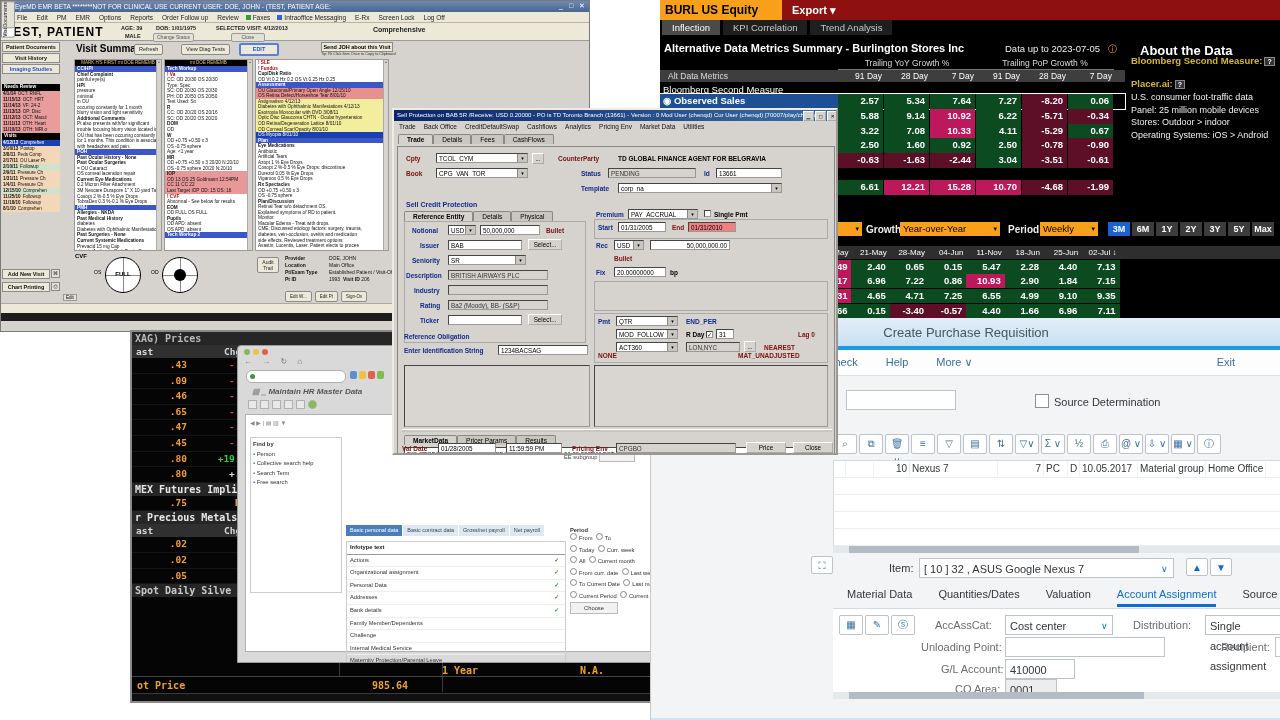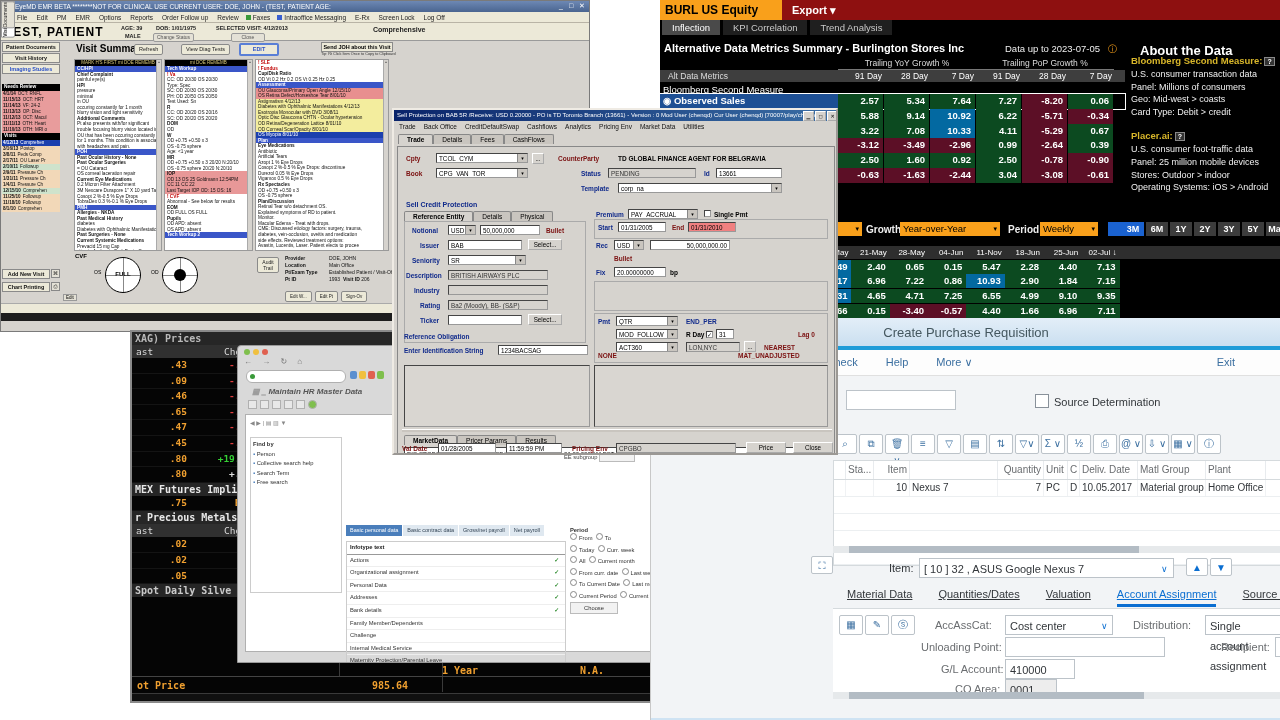--- a/index.html
+++ b/index.html
@@ -82,43 +82,43 @@
   .bb-rows{left:0;top:94px;width:465px;}
   .bb-row{position:relative;height:14.8px;}
   .bb-row.gap{height:12px;}
   .bb-row .lb{position:absolute;left:0;top:0;width:175px;height:100%;font-size:9.5px;font-weight:bold;color:#fff;line-height:14.8px;padding-left:3px;white-space:nowrap;overflow:hidden;}
   .bb-row.sel{outline:1px solid #fff;}
   .bb-row.sel .lb{background:#1d4f94;}
   .bb-cells{position:absolute;left:178px;top:0;height:100%;display:flex;gap:1px;}
   .bb-cell{width:45px;height:100%;font-size:9.5px;font-weight:bold;color:#fff;text-align:right;line-height:14.8px;padding-right:4px;box-sizing:border-box;}
   .pos{background:#0c4a20;}
   .neg{background:#5c0f26;}
-  .hi{background:#0369a1;}
+  .hi{background:#be185d;}
   .bb-panel{left:471px;top:55px;width:149px;}
   .bb-ptitle{font-size:9.5px;font-weight:bold;color:#d8b62a;margin-bottom:2px;}
   .bb-ptitle .q{display:inline-block;background:#333;border:1px solid #888;color:#fff;font-size:7px;padding:0 2px;margin-left:2px;}
   .bb-pline{font-size:9px;color:#f0f0f0;line-height:12.6px;white-space:nowrap;}
   .bb-ctrl{left:0;top:222px;width:620px;height:18px;}
   .bb-lb2{font-size:10px;color:#eee;font-weight:bold;}
   .bb-dd{background:#f9a01b;color:#000;font-size:9.5px;line-height:14px;padding:0 3px;white-space:nowrap;}
   .bb-dd .ar{float:right;font-size:7px;}
   .bb-rbtn{font-size:9px;font-weight:bold;line-height:14px;text-align:center;background:#3c3c3c;color:#fff;}
-  .bb-rbtn.sel{background:#1a62d0;padding-left:14px;}
+  .bb-rbtn.sel{background:#1a62d0;}
   .bb-wk{left:0;top:246px;width:620px;}
   .bb-wkh{display:flex;height:13px;background:#2e2e2e;}
   .bb-wkh .c{width:38.3px;font-size:8px;color:#fff;text-align:right;line-height:13px;padding-right:3px;box-sizing:border-box;white-space:nowrap;}
   .bb-wkr{display:flex;height:14.2px;margin-top:0.5px;}
   .bb-wkr .bb-cell{width:38.3px;line-height:14.2px;font-size:9.5px;}
   .bb-clip{width:20px;flex:none;}
 
   
   #term{left:130px;top:330px;width:532px;height:373px;background:#050505;border:2px solid #8a8a8a;border-right:1px solid #555;font-family:"DejaVu Sans Mono",monospace;}
   .t-strip{background:#262626;color:#b9b9b9;font-weight:bold;font-size:10px;line-height:13px;padding-left:3px;white-space:nowrap;}
   .t-hdr{background:#303030;height:13px;position:relative;}
-  .t-hdr span{position:absolute;top:0;font-size:9.5px;font-weight:normal;color:#d9d9d9;line-height:13px;}
+  .t-hdr span{position:absolute;top:0;font-size:9.5px;font-weight:bold;color:#d9d9d9;line-height:13px;}
   .t-row{position:relative;height:14.6px;border-bottom:1px solid #141414;}
   .t-last{position:absolute;left:0;top:0;width:55px;text-align:right;font-size:9.5px;font-weight:bold;color:#f0a030;line-height:14.6px;}
   .t-chg{position:absolute;left:58px;top:0;width:62px;text-align:right;font-size:9.5px;font-weight:bold;line-height:14.6px;}
   .cneg{color:#e04040;} .cpos{color:#35d035;} .cwht{color:#e0e0e0;}
   .t-bot{position:absolute;font-size:10px;font-weight:bold;color:#f0a030;white-space:nowrap;}
   .t-div{position:absolute;width:1px;background:#3a3a3a;}
 
   
   #hr{left:237px;top:345px;width:420px;height:318px;background:#d9d9d9;border:1px solid #9a9a9a;border-radius:4px 4px 0 0;font-size:6px;color:#333;}
   .dot{position:absolute;width:6px;height:6px;border-radius:50%;}
@@ -160,21 +160,21 @@
   .sp-trh{display:flex;height:18px;border-bottom:1px solid #d5dadd;background:#fff;}
   .sp-trh .c{font-size:10px;color:#6a6d70;line-height:18px;padding:0 2px;border-right:1px solid #e8ebee;box-sizing:border-box;white-space:nowrap;overflow:hidden;}
   .sp-tr{display:flex;height:16px;border-bottom:1px solid #eceff1;}
   .sp-tr .c{font-size:10px;color:#32363a;line-height:16px;padding:0 2px;border-right:1px solid #f0f2f4;box-sizing:border-box;white-space:nowrap;overflow:hidden;}
   .cw0{width:12px;} .cw1{width:28px;} .cw2{width:36px;text-align:right;} .cw3{width:88px;} .cw4{width:46px;text-align:right;} .cw5{width:24px;} .cw6{width:12px;} .cw7{width:58px;} .cw8{width:68px;} .cw9{width:60px;}
   .sp-hier{position:absolute;left:8px;top:142px;width:168px;background:#fff;border:1px solid #d5dadd;}
   .sp-hr{height:14px;border-bottom:1px solid #eef0f2;font-size:10px;color:#32363a;line-height:14px;padding-left:8px;}
   .sp-scroll{position:absolute;height:7px;background:#e6e9eb;}
   .sp-scroll i{display:block;height:7px;background:#b3bcc4;}
   .sp-tabs{position:absolute;display:flex;gap:26px;font-size:11px;color:#32363a;}
-  .sp-tab{padding-bottom:4px;white-space:nowrap;text-decoration:underline;}
+  .sp-tab{padding-bottom:4px;white-space:nowrap;}
   .sp-tab.sel{color:#0a6ed1;border-bottom:3px solid #0a6ed1;}
   .sp-foot{left:0;top:380px;width:630px;height:20px;background:#36474f;}
   .sp-save{position:absolute;left:549px;top:2px;width:38px;height:15px;background:#1d7cc4;color:#fff;font-size:10px;text-align:center;line-height:15px;border-radius:2px;}
   .sp-cancel{position:absolute;left:595px;top:2px;color:#fff;font-size:10px;line-height:19px;}
   .sp-lightstrip{left:0;top:400px;width:630px;height:2px;background:#cfe3f3;}
 
   
   #trade{left:392px;top:108px;width:446px;height:347px;background:#d6d3ce;border:2px outset #efebe4;font-size:7px;}
   .tr-tbar{left:0;top:0;width:446px;height:11px;background:linear-gradient(90deg,#0a246a,#3a6ea5);color:#fff;font-size:6px;line-height:11px;padding-left:3px;white-space:nowrap;}
   .tr-ctl{position:absolute;right:2px;top:1px;display:flex;gap:1px;}
@@ -598,67 +598,61 @@
             <span class="bb-cell hi">10.33</span>
             <span class="bb-cell pos">4.11</span>
             <span class="bb-cell neg">-5.29</span>
             <span class="bb-cell pos">0.67</span>
           </span>
         </div>
         <div class="bb-row">
           <span class="lb"></span>
           <span class="bb-cells">
 
-          <span class="bb-cell neg">-3.12</span>
-            <span class="bb-cell neg">-3.49</span>
-            <span class="bb-cell neg">-2.96</span>
-            <span class="bb-cell pos">0.99</span>
-            <span class="bb-cell neg">-2.64</span>
-            <span class="bb-cell pos">0.39</span>
-          </span>
-        </div>
-        <div class="bb-row">
-          <span class="lb"></span>
-          <span class="bb-cells">
-
           <span class="bb-cell pos">2.50</span>
             <span class="bb-cell pos">1.60</span>
             <span class="bb-cell pos">0.92</span>
             <span class="bb-cell pos">2.50</span>
             <span class="bb-cell neg">-0.78</span>
             <span class="bb-cell neg">-0.90</span>
           </span>
         </div>
         <div class="bb-row">
           <span class="lb"></span>
           <span class="bb-cells">
 
           <span class="bb-cell neg">-0.63</span>
             <span class="bb-cell neg">-1.63</span>
             <span class="bb-cell neg">-2.44</span>
             <span class="bb-cell pos">3.04</span>
-            <span class="bb-cell neg">-3.08</span>
+            <span class="bb-cell neg">-3.51</span>
             <span class="bb-cell neg">-0.61</span>
           </span>
         </div>
         <div class="bb-row gap">
           <span class="lb"></span>
           <span class="bb-cells">
             
           </span>
         </div>
+        <div class="bb-row">
+          <span class="lb"></span>
+          <span class="bb-cells">
+
+          <span class="bb-cell pos">6.61</span>
+            <span class="bb-cell hi">12.21</span>
+            <span class="bb-cell hi">15.28</span>
+            <span class="bb-cell hi">10.70</span>
+            <span class="bb-cell neg">-4.68</span>
+            <span class="bb-cell neg">-1.99</span>
+          </span>
+        </div>
       </div>
     <div class="ab bb-panel">
       <div class="bb-ptitle"><span>Bloomberg Second Measure:</span><span class="q">?</span></div>
-      <div>
-          <div class="bb-pline">U.S. consumer transaction data</div>
-          <div class="bb-pline">Panel: Millions of consumers</div>
-          <div class="bb-pline">Geo: Mid-west &gt; coasts</div>
-          <div class="bb-pline">Card Type: Debit &gt; credit</div>
-        </div>
       <div class="bb-ptitle" style="margin-top:12px"><span>Placer.ai:</span><span class="q">?</span></div>
       <div>
           <div class="bb-pline">U.S. consumer foot-traffic data</div>
           <div class="bb-pline">Panel: 25 million mobile devices</div>
           <div class="bb-pline">Stores: Outdoor &gt; indoor</div>
           <div class="bb-pline">Operating Systems: iOS &gt; Android</div>
         </div>
     </div>
     <div class="ab bb-ctrl">
       <span class="ab bb-dd" style="left:178px;width:24px">
@@ -963,33 +957,20 @@
         <span class="sp-tb">▽∨</span>
         <span class="sp-tb">Σ ∨</span>
         <span class="sp-tb">½</span>
         <span class="sp-tb">⎙</span>
         <span class="sp-tb">@ ∨</span>
         <span class="sp-tb">⇩ ∨</span>
         <span class="sp-tb">▦ ∨</span>
         <span class="sp-tb">ⓘ</span>
       </div>
     <div class="sp-table">
-      <div class="sp-trh">
-
-      <span class="c cw0"></span>
-          <span class="c cw1">Sta...</span>
-          <span class="c cw2">Item</span>
-          <span class="c cw3"></span>
-          <span class="c cw4">Quantity</span>
-          <span class="c cw5">Unit</span>
-          <span class="c cw6">C</span>
-          <span class="c cw7">Deliv. Date</span>
-          <span class="c cw8">Matl Group</span>
-          <span class="c cw9">Plant</span>
-        </div>
       <div class="sp-tr">
 
       <span class="c cw0"></span>
           <span class="c cw1"></span>
           <span class="c cw2">10</span>
           <span class="c cw3">Nexus 7</span>
           <span class="c cw4">7</span>
           <span class="c cw5">PC</span>
           <span class="c cw6">D</span>
           <span class="c cw7">10.05.2017</span>

